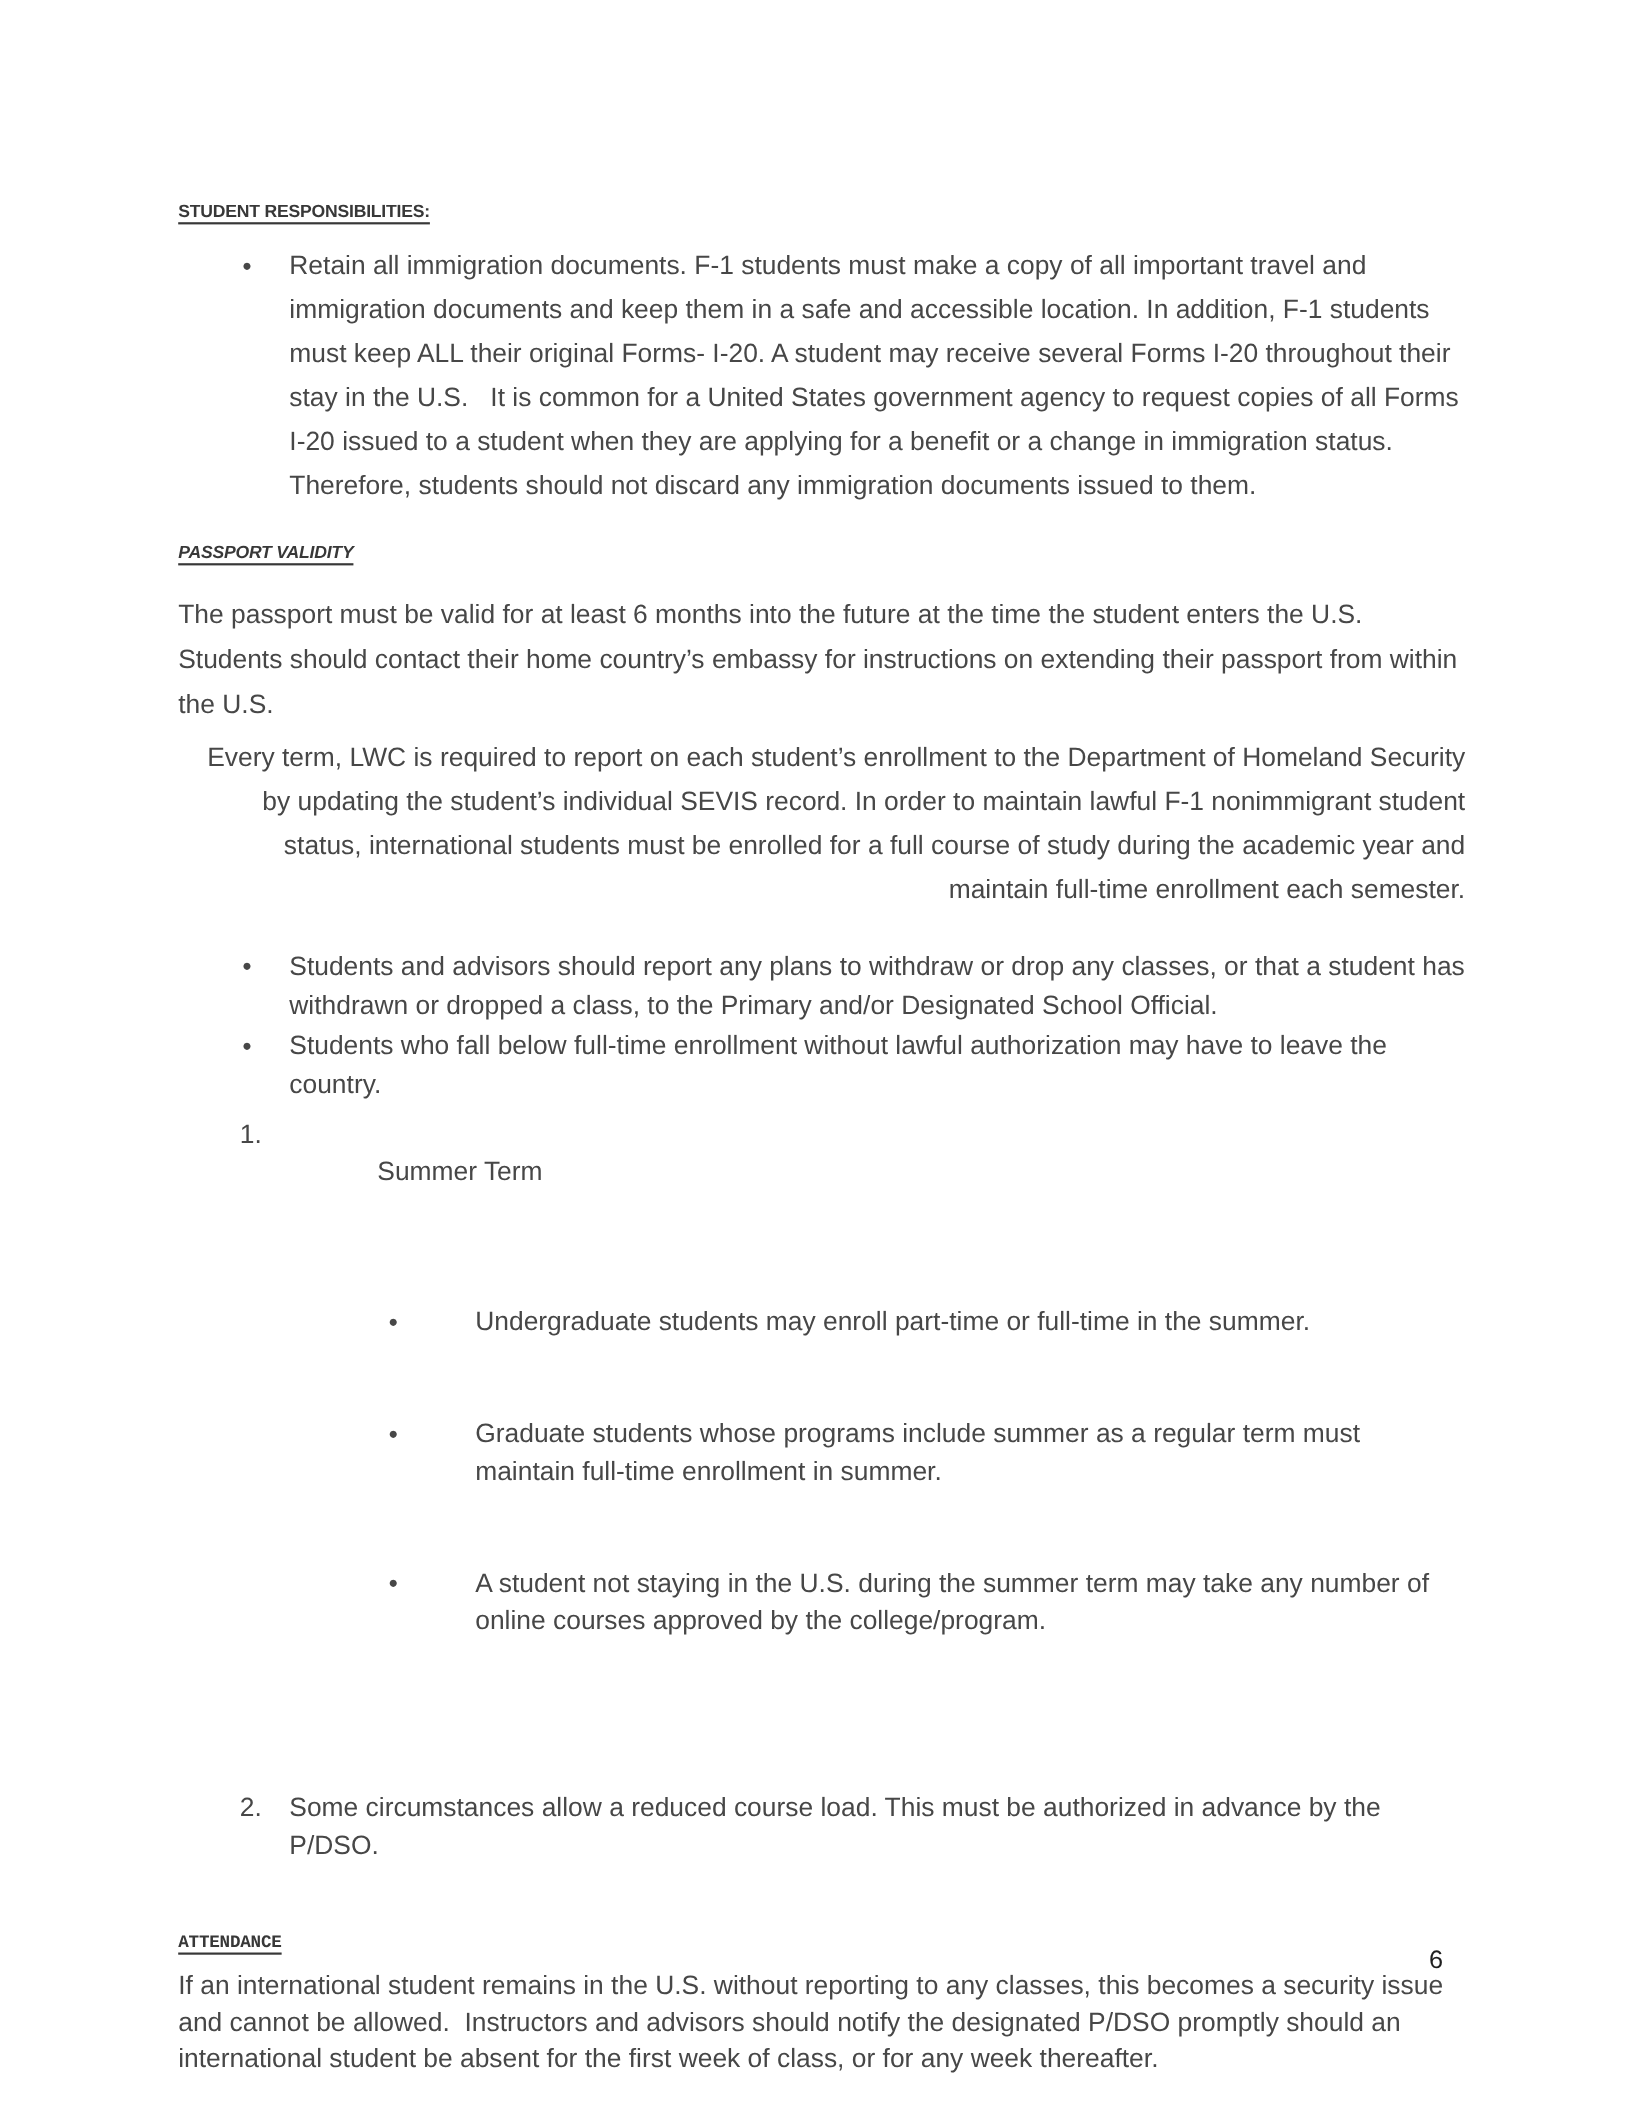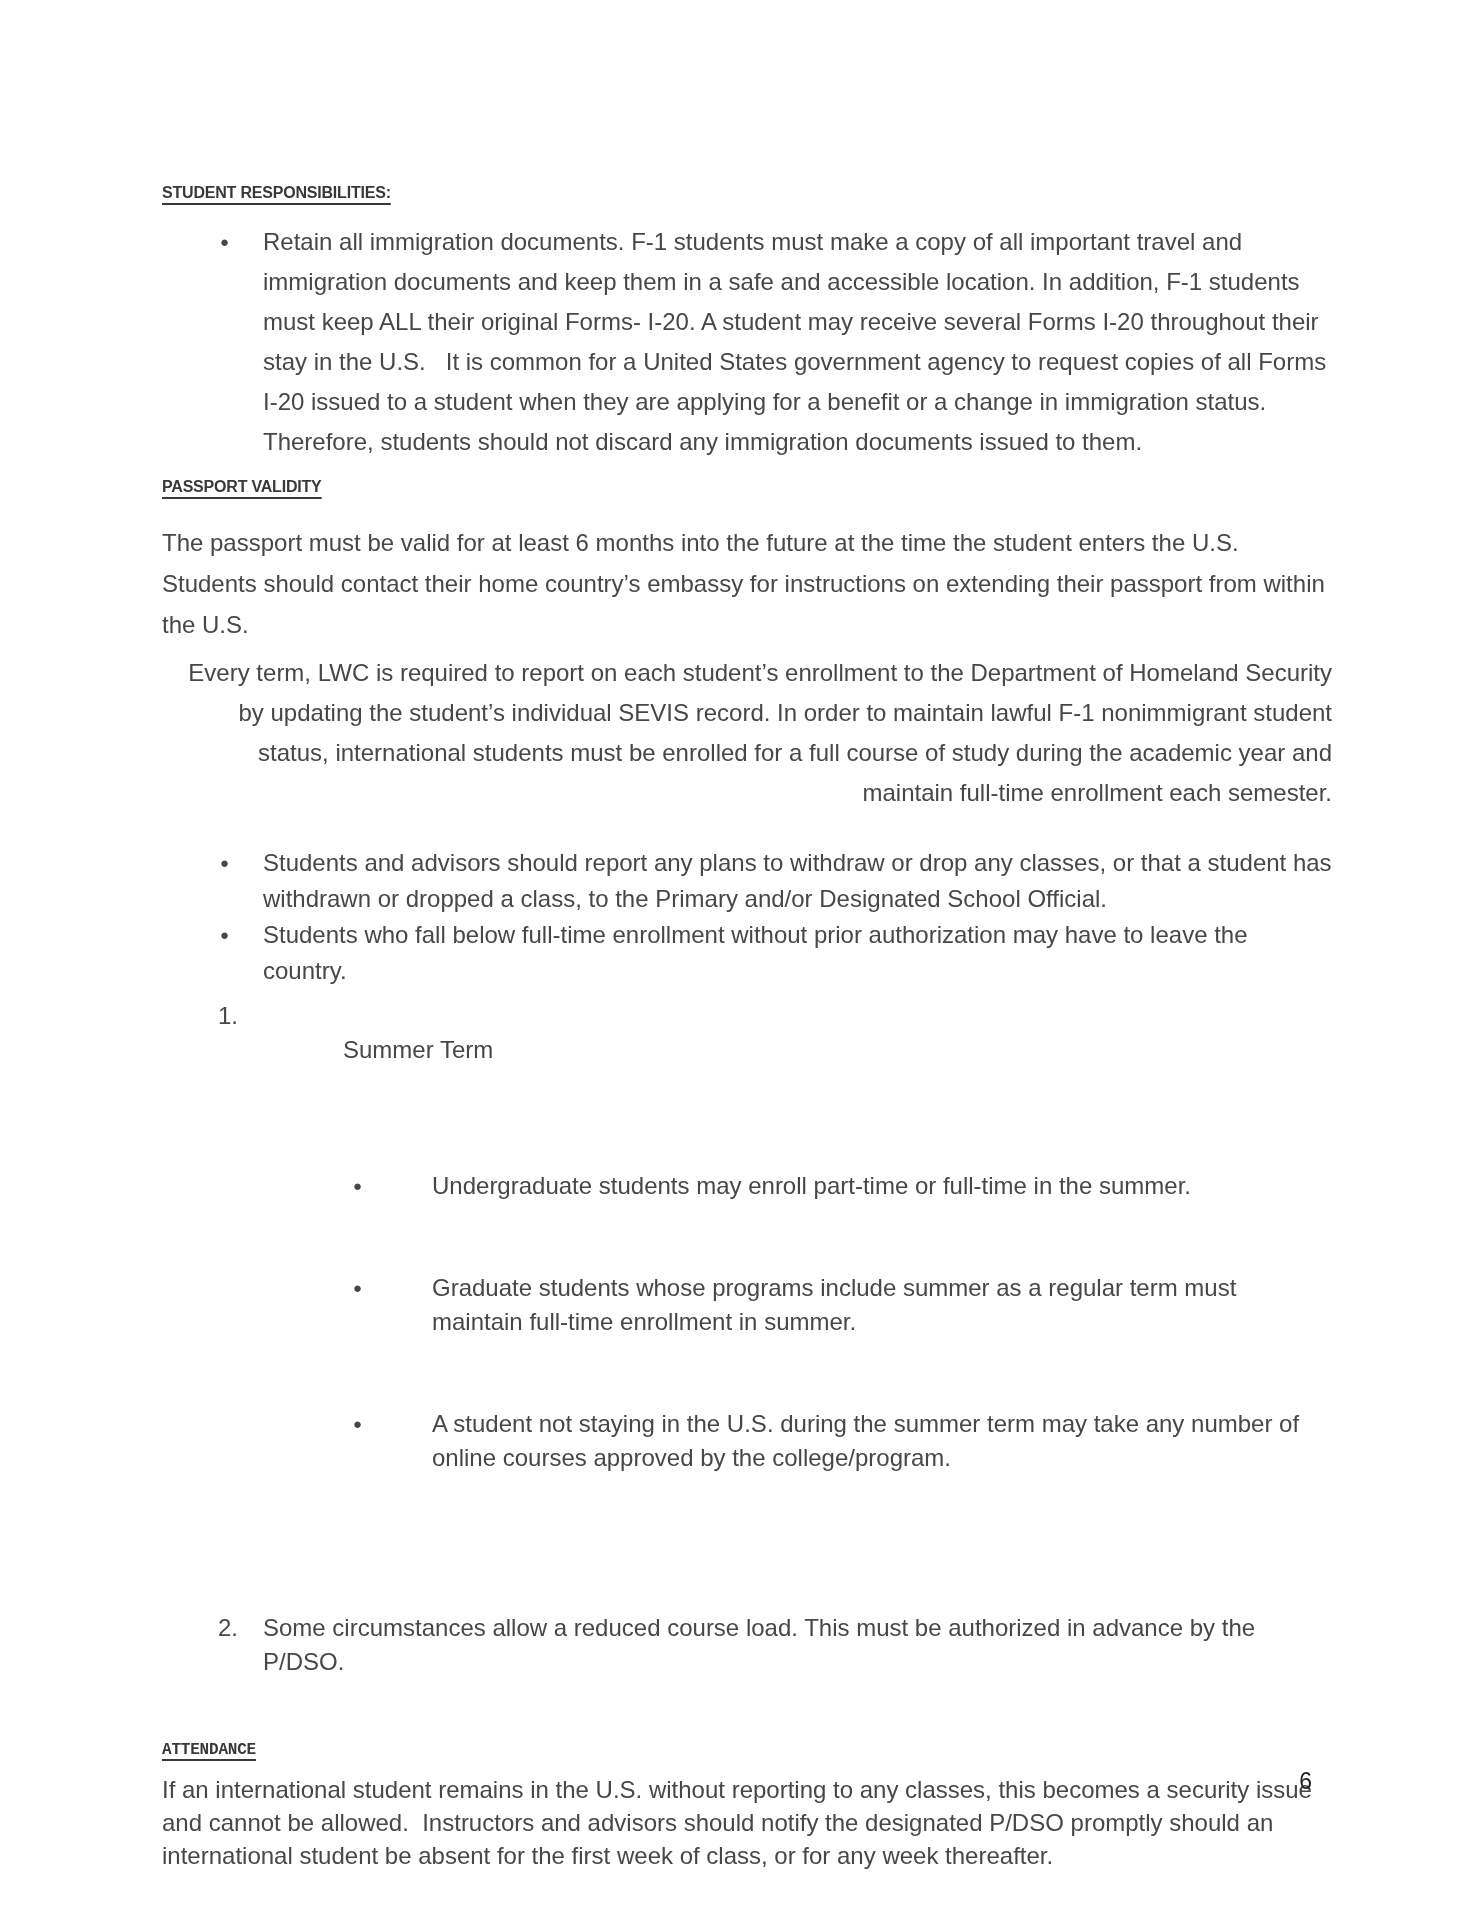--- a/index.html
+++ b/index.html
@@ -36,21 +36,21 @@
 
   .li-text, .para, .num, .marker { white-space: pre-wrap; }
 
   
   .ul-resp { list-style: none; margin-top: 14px; margin-left: 58px; }
   .ul-resp li { display: flex; line-height: 40px; }
   .ul-resp .marker { width: 43px; flex: none; font-size: 15px; }
   .ul-resp .li-text { width: 1069px; }
 
   
-  .h-passport { margin-top: 10px; }
+  .h-passport { margin-top: 26px; font-style: italic; }
   .p-passport { margin-top: 20px; line-height: 41px; }
 
   
   .h-fulltime { margin-top: 26px; }
   .p-fulltime { margin-top: 8px; line-height: 40px; text-align: right; }
   .ul-fulltime { list-style: none; margin-top: 32px; margin-left: 58px; }
   .ul-fulltime li { display: flex; line-height: 36px; }
   .ul-fulltime .marker { width: 43px; flex: none; font-size: 15px; }
   .ul-fulltime .li-text { width: 1069px; }
 
@@ -100,21 +100,21 @@
 
     <section>
       <p class="para p-fulltime">Every term, LWC is required to report on each student’s enrollment to the Department of Homeland Security by updating the student’s individual SEVIS record. In order to maintain lawful F-1 nonimmigrant student status, international students must be enrolled for a full course of study during the academic year and maintain full-time enrollment each semester.</p>
       <ul class="ul-fulltime">
         <li>
           <span class="marker">●</span>
           <span class="li-text">Students and advisors should report any plans to withdraw or drop any classes, or that a student has withdrawn or dropped a class, to the Primary and/or Designated School Official.</span>
         </li>
         <li>
           <span class="marker">●</span>
-          <span class="li-text">Students who fall below full-time enrollment without prior authorization may have to leave the country.</span>
+          <span class="li-text">Students who fall below full-time enrollment without lawful authorization may have to leave the country.</span>
         </li>
       </ul>
     </section>
 
     <section>
       <ol class="ol-exceptions">
         <li>
           <span class="num">1.</span>
           <div class="li-text">
             <span>Summer Term</span>

